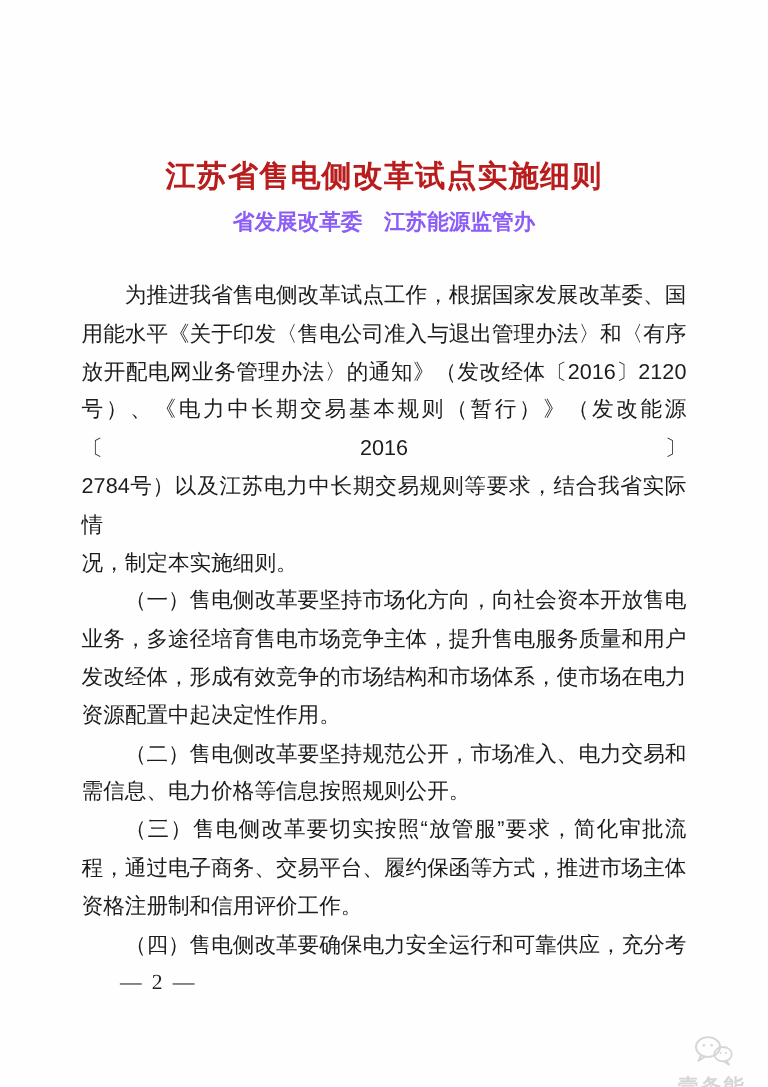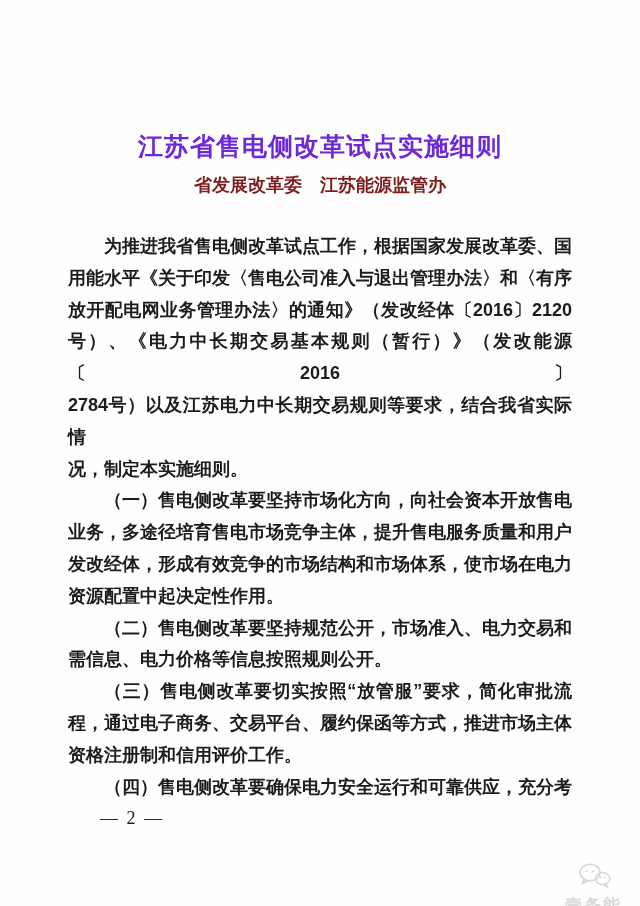--- a/index.html
+++ b/index.html
@@ -18,39 +18,39 @@
   }
   .doc-title {
     position: absolute;
     top: 130px;
     left: 0;
     right: 0;
     text-align: center;
     font-size: 25px;
     font-weight: 700;
     letter-spacing: 1px;
-    color: #6d28d9;
+    color: #b91c1c;
   }
   .doc-subtitle {
     position: absolute;
     top: 173px;
     left: 0;
     right: 0;
     text-align: center;
     font-size: 18px;
     font-weight: 700;
-    color: #7f1d1d;
+    color: #8b5cf6;
   }
   .doc-body {
     position: absolute;
     top: 231px;
     left: 68px;
     width: 504px;
     font-size: 18px;
-    font-weight: 700;
+    font-weight: 400;
     line-height: 31.8px;
     color: #1c1c1c;
   }
   .doc-body .line {
     width: 100%;
     text-align: left;
     white-space: nowrap;
   }
   .doc-body .line.fill {
     white-space: normal;

